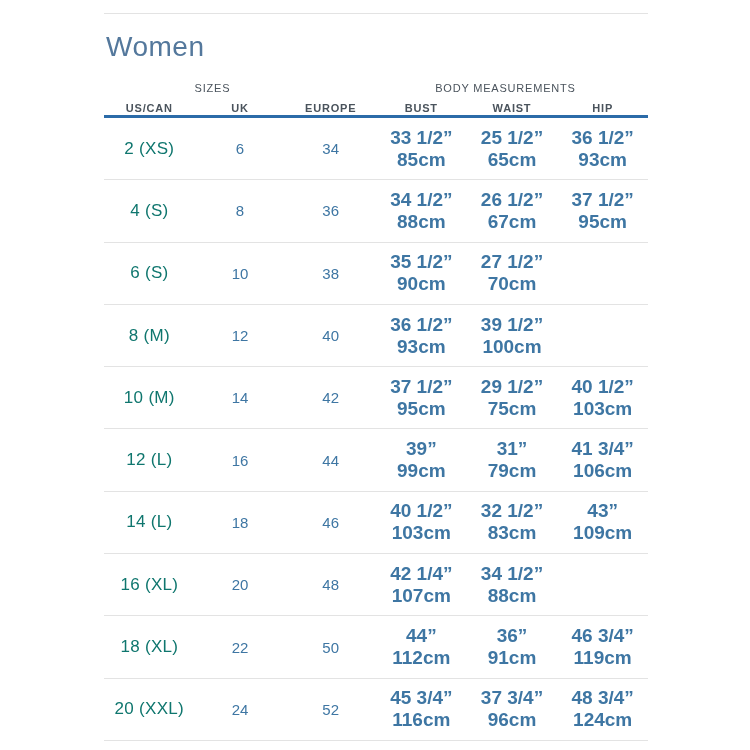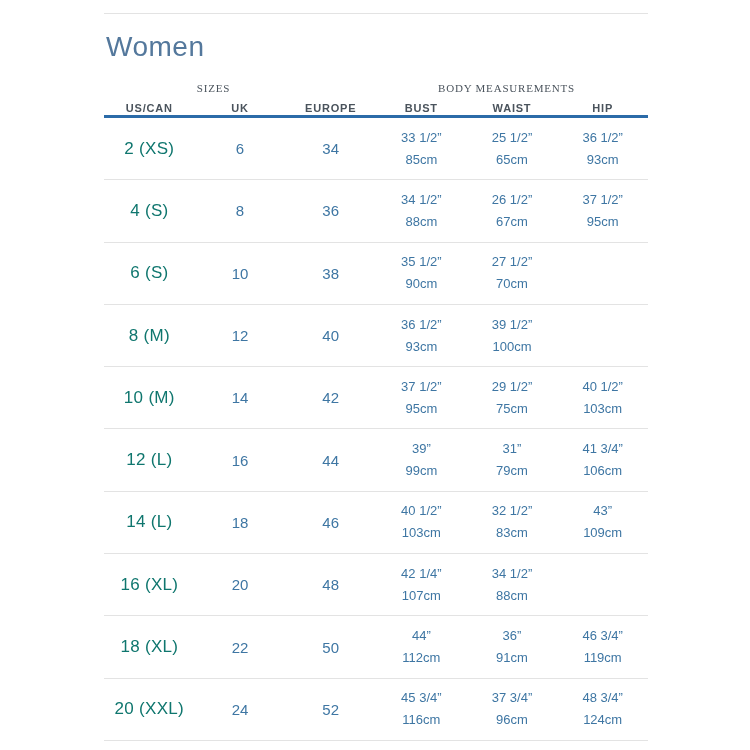--- a/index.html
+++ b/index.html
@@ -35,21 +35,20 @@
   .group-row {
     margin-top: 20px;
     height: 14px;
   }
   .group-label {
     font-size: 11px;
     letter-spacing: 0.8px;
     color: #4a535c;
     justify-self: center;
     white-space: nowrap;
-    font-family: Liberation Serif, serif;
   }
   .group-sizes { grid-column: 2; }
   .group-body  { grid-column: 5; padding-left: 42px; }
   .col-row {
     margin-top: 7px;
     height: 16px;
     padding-bottom: 4px;
     border-bottom: 3px solid #2b6ba8;
     font-weight: bold;
   }
@@ -68,22 +67,22 @@
     font-size: 17px;
     color: #0f766e;
     letter-spacing: 0.3px;
   }
   .cell-num {
     font-size: 15px;
     font-weight: 500;
     color: #3e76a3;
   }
   .cell-meas {
-    font-size: 13px;
-    font-weight: 400;
+    font-size: 19px;
+    font-weight: 700;
     color: #3e76a3;
     line-height: 22px;
   }
 </style>
 </head>
 <body>
 
 <div class="page">
   <div class="top-rule"></div>
   <h1 class="page-title">Women</h1>

